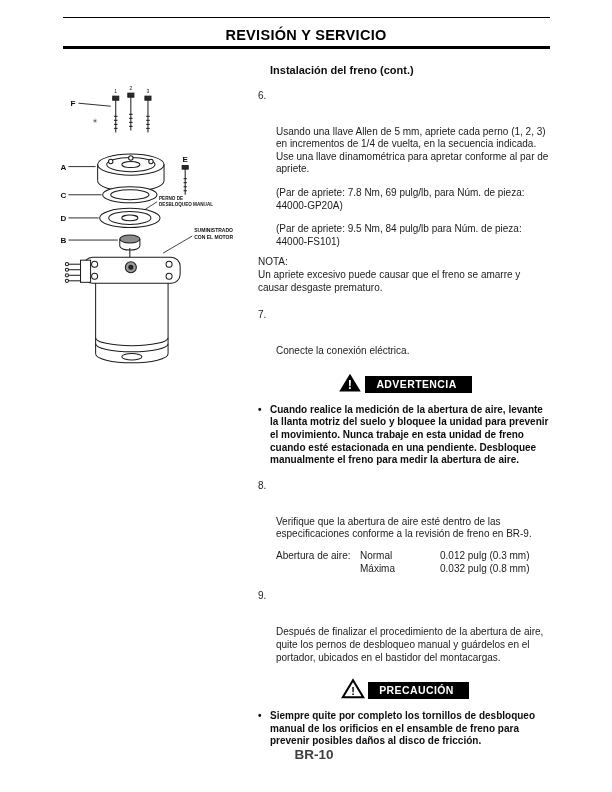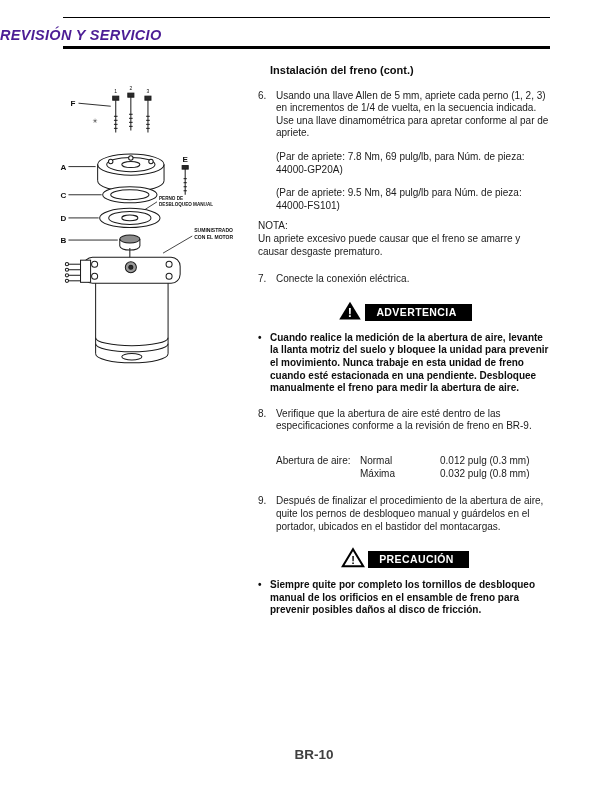--- a/index.html
+++ b/index.html
@@ -10,45 +10,45 @@
     color:#1b1b1b;
     position:relative;
     overflow:hidden;
   }
   .page { position:absolute; inset:0; background:#fff; }
 
   
   .rule-top { position:absolute; left:63px; right:62px; top:17px; height:1px; background:#000; }
   .header-title {
     position:absolute; top:27px; left:0; width:100%;
-    font-size:14.5px; font-weight:bold; letter-spacing:.3px; color:#4c1d95;font-style:italic;
+    text-align:center; font-size:14.5px; font-weight:bold; letter-spacing:.3px; color:#000000;
   }
   .rule-bottom { position:absolute; left:63px; right:62px; top:46px; height:2.5px; background:#000; }
 
   
   .diagram-wrap { position:absolute; left:50px; top:70px; width:212px; height:322px; }
   .diagram-wrap svg { width:100%; height:100%; }
   .diagram-wrap text { font-family:"Liberation Sans", sans-serif; fill:#111; }
 
   
   .content {
     position:absolute; left:258px; top:64px; width:294px;
     font-size:10px; line-height:12.6px; color:#1b1b1b;
   }
   .section-title { font-size:11px; font-weight:bold; margin:0 12px 13px; color:#0d0d0d; }
   .step { display:flex; }
   .step-num { flex:none; width:18px; }
-  .step-body { flex:1; }
+  .step-body { flex:1;margin-top:36px; }
   .para-gap { margin-top:11px; }
   .nota { margin-top:8px; }
   .mt15 { margin-top:15px; }
   .mt13 { margin-top:13px; }
   .mt14 { margin-top:14px; }
   .mt11 { margin-top:11px; }
-  .mt9  { margin-top:22px; }
+  .mt9  { margin-top:9px; }
 
   
   .banner { display:flex; justify-content:center; align-items:flex-end; gap:3px; }
   .banner .tri { width:24px; height:21px; flex:none; }
   .banner .bar {
     background:#000; color:#fff; font-weight:bold; font-size:10.5px;
     letter-spacing:.4px; padding:3px 15px 3px 11px; line-height:11px;text-align:center;
   }
 
   

